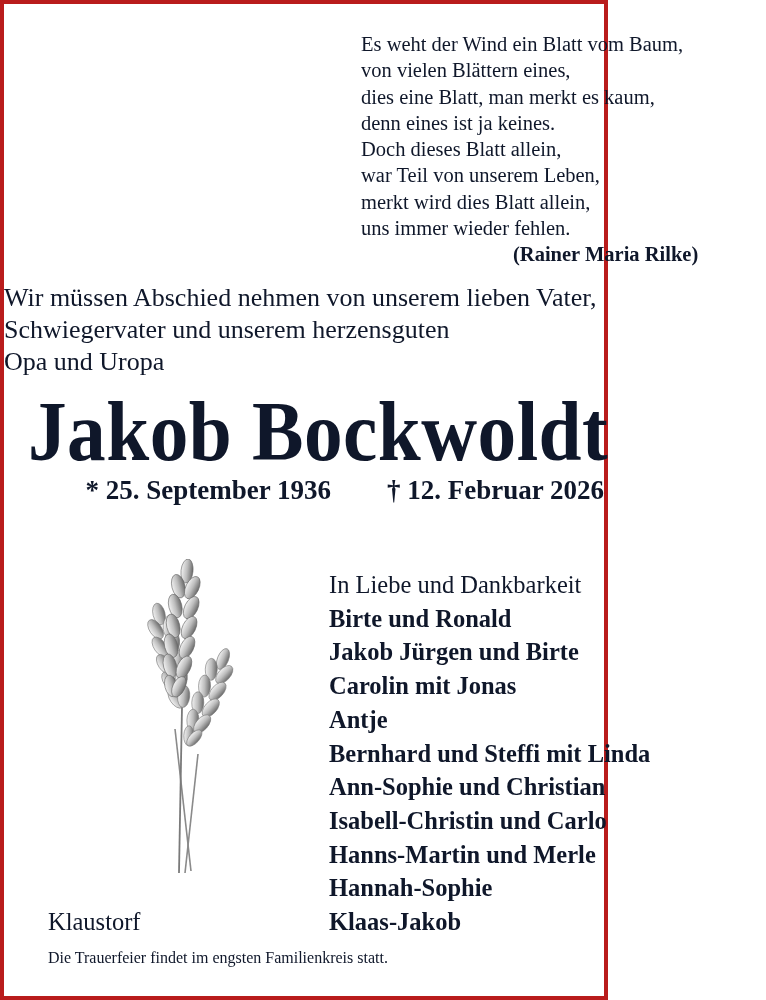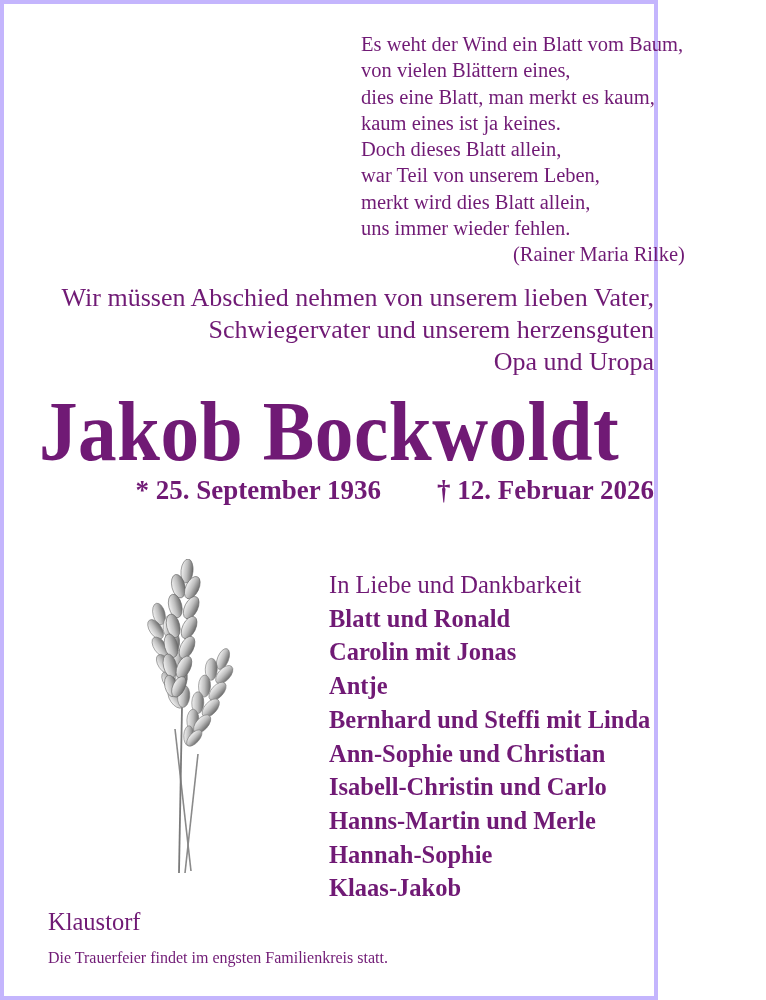--- a/index.html
+++ b/index.html
@@ -1,37 +1,37 @@
 <!DOCTYPE html>
 <html><head>
 <meta charset="utf-8">
 <style>
   html, body { margin: 0; padding: 0; background: #ffffff; }
   body { width: 766px; height: 1000px; overflow: hidden; }
   .page {
     position: relative;
-    width: 658px; height: 1000px;
+    width: 608px; height: 1000px;
     box-sizing: border-box;
-    border: 4px solid #c4b5fd;
+    border: 4px solid #b91c1c;
     background: #fff;
     font-family: "Liberation Serif", "DejaVu Serif", serif;
-    color: #701a75;
+    color: #0f172a;
   }
   .poem {
     position: absolute;
     left: 357px; top: 27px;
     font-size: 20.5px;
     line-height: 26.3px;
   }
   .poem .line { white-space: nowrap; }
-  .poem .author { padding-left: 152px; }
+  .poem .author { padding-left: 152px; font-weight: bold; }
   .intro {
     position: absolute;
     left: 0; right: 0; top: 278px;
-    text-align: right;
+    text-align: left;
     font-size: 26px;
     line-height: 32px;
   }
   .intro .line { white-space: nowrap; }
   .name {
     position: absolute;
     left: 0; right: 0; top: 378px;
     text-align: center;
     font-weight: bold;
     font-size: 84px;
@@ -80,21 +80,21 @@
 </style>
 </head>
 <body>
 
 <div class="page">
 
   <div class="poem">
     <div class="line">Es weht der Wind ein Blatt vom Baum,</div>
     <div class="line">von vielen Blättern eines,</div>
     <div class="line">dies eine Blatt, man merkt es kaum,</div>
-    <div class="line">kaum eines ist ja keines.</div>
+    <div class="line">denn eines ist ja keines.</div>
     <div class="line">Doch dieses Blatt allein,</div>
     <div class="line">war Teil von unserem Leben,</div>
     <div class="line">merkt wird dies Blatt allein,</div>
     <div class="line">uns immer wieder fehlen.</div>
     <div class="line author">(Rainer Maria Rilke)</div>
   </div>
 
   <div class="intro">
     <div class="line">Wir müssen Abschied nehmen von unserem lieben Vater,</div>
     <div class="line">Schwiegervater und unserem herzensguten</div>
@@ -166,21 +166,22 @@
         <ellipse cx="-5" cy="68" rx="6" ry="11" transform="rotate(-20 -5 68)"></ellipse>
         <ellipse cx="5" cy="68" rx="6" ry="11" transform="rotate(20 5 68)"></ellipse>
         <ellipse cx="-3" cy="84" rx="5" ry="10" transform="rotate(-20 -3 84)"></ellipse>
         <ellipse cx="3" cy="84" rx="5" ry="10" transform="rotate(20 3 84)"></ellipse>
       </g>
     </g>
   </svg>
 
   <div class="family">
     <div class="greeting">In Liebe und Dankbarkeit</div>
-    <div class="member">Blatt und Ronald</div>
+    <div class="member">Birte und Ronald</div>
+    <div class="member">Jakob Jürgen und Birte</div>
     <div class="member">Carolin mit Jonas</div>
     <div class="member">Antje</div>
     <div class="member">Bernhard und Steffi mit Linda</div>
     <div class="member">Ann-Sophie und Christian</div>
     <div class="member">Isabell-Christin und Carlo</div>
     <div class="member">Hanns-Martin und Merle</div>
     <div class="member">Hannah-Sophie</div>
     <div class="member">Klaas-Jakob</div>
   </div>
 

